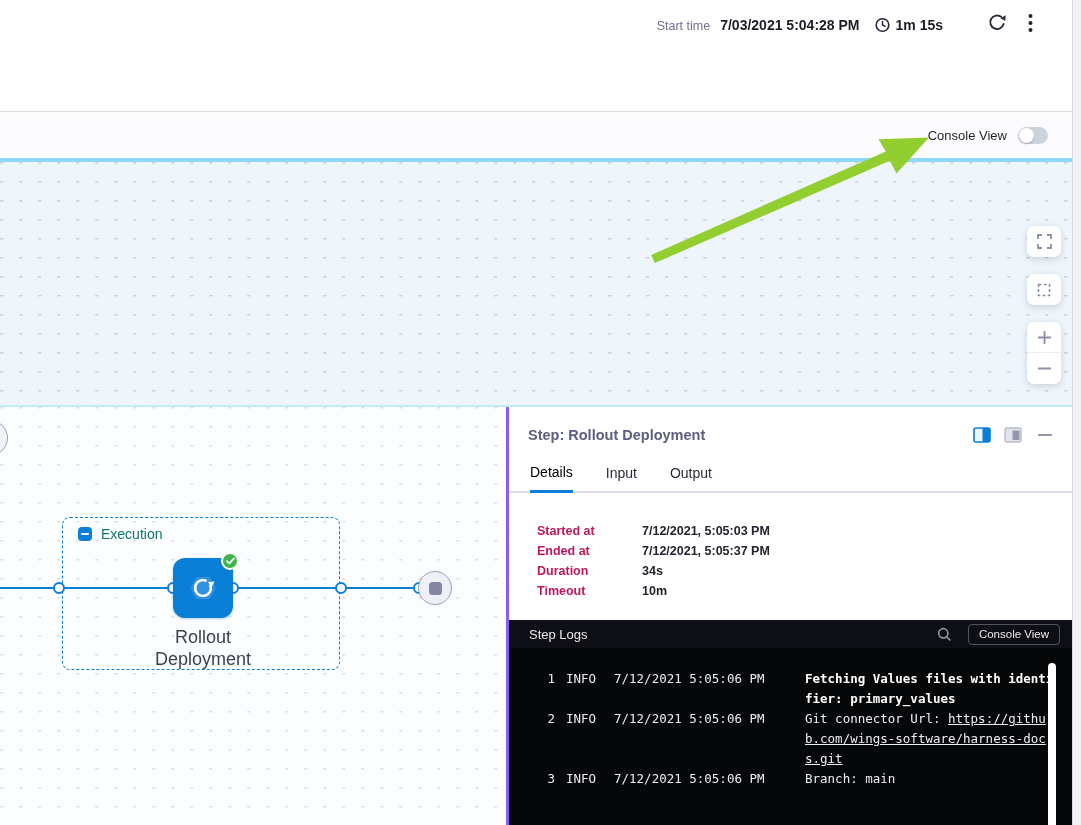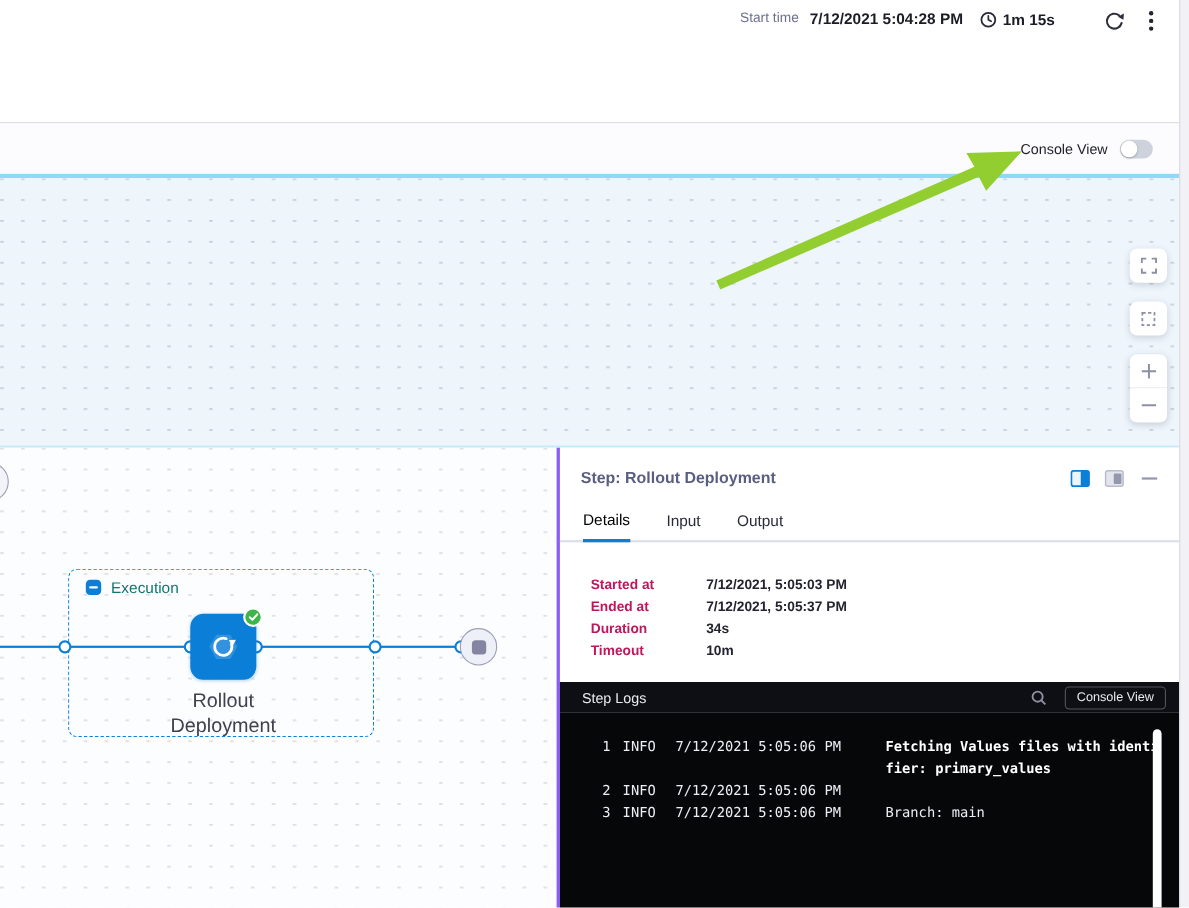--- a/index.html
+++ b/index.html
@@ -2,21 +2,21 @@
 <html><head>
 <meta charset="utf-8">
 <style>
   * { margin:0; padding:0; box-sizing:border-box; }
   html,body { width:1081px; height:825px; overflow:hidden; }
   body { font-family:"Liberation Sans", sans-serif; background:#fff; position:relative; }
   .screen { position:absolute; inset:0; }
 
   
   .topbar { position:absolute; left:0; top:0; width:1081px; height:112px; background:#fff; border-bottom:1px solid #d9dbe5; }
-  .topbar-right { position:absolute; top:9px; right:32px; display:flex; align-items:flex-start; height:24px; }
+  .topbar-right { position:absolute; top:9px; right:48px; display:flex; align-items:flex-end; height:24px; }
   .start-time-label { font-size:12.5px; color:#6e7090; margin-right:10px; }
   .start-time-value { font-size:14px; font-weight:700; color:#1b1c26; margin-right:14px; }
   .elapsed { display:flex; align-items:center; margin-right:44px; }
   .elapsed .val { font-size:14px; font-weight:700; color:#1b1c26; margin-left:5px; }
   .icon-btn { background:none; border:none; cursor:pointer; display:flex; align-items:center; justify-content:center; padding:0; }
   .refresh-btn { margin-right:20px; }
 
   
   .toolbar { position:absolute; left:0; top:113px; width:1081px; height:45px; background:#fcfcfe; }
   .toolbar-right { position:absolute; top:0; right:33px; height:45px; display:flex; align-items:center; }
@@ -101,21 +101,21 @@
   .page-scroll-track { position:absolute; right:0; top:0; width:9px; height:825px; background:#f1f1f6; border-left:1px solid #d9d9e3; z-index:40; cursor:pointer; }
 </style>
 </head>
 <body>
 
 <div class="screen">
 
   <div class="topbar">
     <div class="topbar-right">
       <span class="start-time-label">Start time</span>
-      <span class="start-time-value">7/12/2021 5:04:28 PM</span>
+      <span class="start-time-value">7/03/2021 5:04:28 PM</span>
       <span class="elapsed">
         <span style="display:flex">
           <svg width="17" height="17" viewBox="0 0 17 17" fill="none">
               <circle cx="8.5" cy="9" r="6.3" stroke="#26273a" stroke-width="1.6"></circle>
               <path d="M8.5 5.4 V9 L11 10.4" stroke="#26273a" stroke-width="1.5" stroke-linecap="round" fill="none"></path>
             </svg>
         </span>
         <span class="val">1m 15s</span>
       </span>
       <button class="icon-btn refresh-btn">
@@ -311,20 +311,21 @@
           <div class="log-line">
             <span class="lnum">1</span>
             <span class="llevel">INFO</span>
             <span class="ltime">7/12/2021 5:05:06 PM</span>
             <span class="lmsg bold">Fetching Values files with identifier: primary_values</span>
           </div>
           <div class="log-line">
             <span class="lnum">2</span>
             <span class="llevel">INFO</span>
             <span class="ltime">7/12/2021 5:05:06 PM</span>
+            <span class="lmsg"><span>Git connector Url: </span><span class="link">https://github.com/wings-software/harness-docs.git</span></span>
           </div>
           <div class="log-line">
             <span class="lnum">3</span>
             <span class="llevel">INFO</span>
             <span class="ltime">7/12/2021 5:05:06 PM</span>
             <span class="lmsg">Branch: main</span>
           </div>
         </div>
       </div>
       <div class="log-scrollbar"></div>

